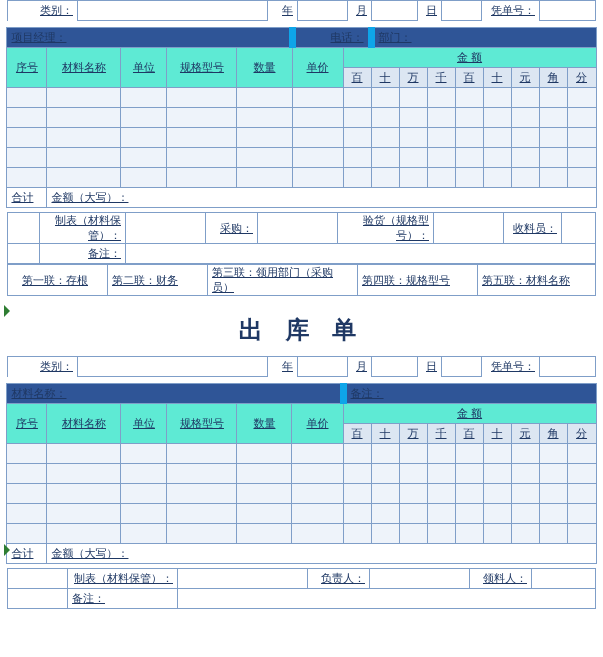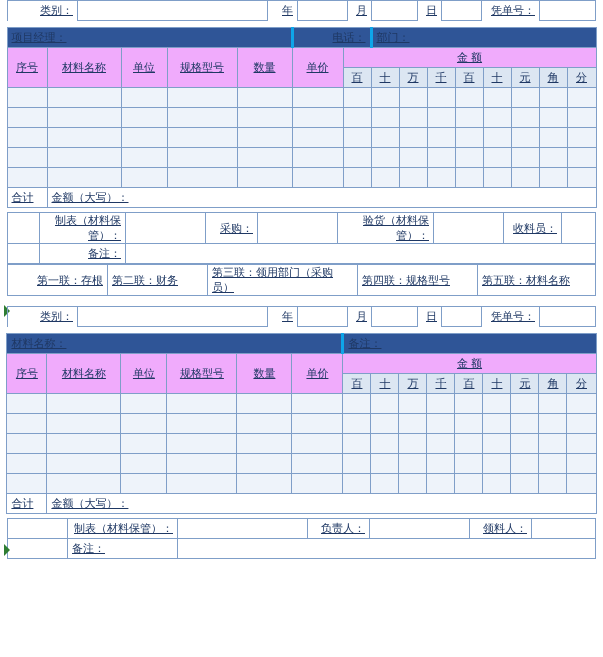--- a/index.html
+++ b/index.html
@@ -70,26 +70,26 @@
   
   .bluebar td {
     background: #2f5597;
     color: #ffffff;
     border: 1px solid #2f5597;
     height: 22px;
     font-weight: bold;
     font-size: 11.5px;
   }
   .bluebar td.sep {
-    border-left: 3px solid #0ea5e9;
+    border-left: 7px solid #0ea5e9;
   }
 
   
   .colhead td {
-    background: #f0abfc;
+    background: #5eead4;
     text-align: center;
     font-weight: normal;
     height: 19px;
   }
   .colhead-money td {
     background: #dce6f2;
     text-align: center;
     height: 18px;
   }
 
@@ -117,21 +117,20 @@
     font-size: 11px;
   }
   .copyrow td {
     border: none;
     height: 19px;
     font-size: 10.5px;
     text-align: left;
   }
   .copyrow td.first {
     padding-left: 14px;
-    text-align: right;
   }
 
   .sectiongap { height: 10px; }
 
   .green-mark {
     position: absolute;
     width: 0; height: 0;
     border-left: 6px solid #2e7d32;
     border-top: 6px solid transparent;
     border-bottom: 6px solid transparent;
@@ -308,21 +307,21 @@
     <div style="height:4px;"></div>
 
     <table class="grid">
       <tbody>
           <tr class="signrow">
         <td style="width:32px;" class="nb"></td>
         <td style="width:86px;" class="nb tr">制表（材料保管）：</td>
         <td style="width:80px;"></td>
         <td style="width:52px;" class="nb tr">采购：</td>
         <td style="width:80px;"></td>
-        <td style="width:96px;" class="nb tr">验货（材料保管）：</td>
+        <td style="width:96px;" class="nb tr">验货（规格型号）：</td>
         <td style="width:70px;"></td>
         <td style="width:58px;" class="nb tr">收料员：</td>
         <td></td>
       </tr>
       <tr class="remarkrow">
         <td style="width:32px;" class="nb"></td>
         <td style="width:50px;" class="nb tr">备注：</td>
         <td colspan="7"></td>
       </tr>
     </tbody>
@@ -340,20 +339,21 @@
     </tbody>
       </table>
 
     <div class="green-mark" style="left:4px; top:305px;"></div>
   </div>
 
   <div class="sectiongap"></div>
 
   <div class="wrap">
 
+    <div class="doc-title">出    库    单</div>
 
     <table class="grid">
       <tbody>
           <tr class="inforow">
         <td style="width:70px;" class="nb tr">类别：</td>
         <td style="width:190px;"></td>
         <td style="width:30px;" class="nb tr">年</td>
         <td style="width:50px;"></td>
         <td style="width:24px;" class="nb tr">月</td>
         <td style="width:46px;"></td>

